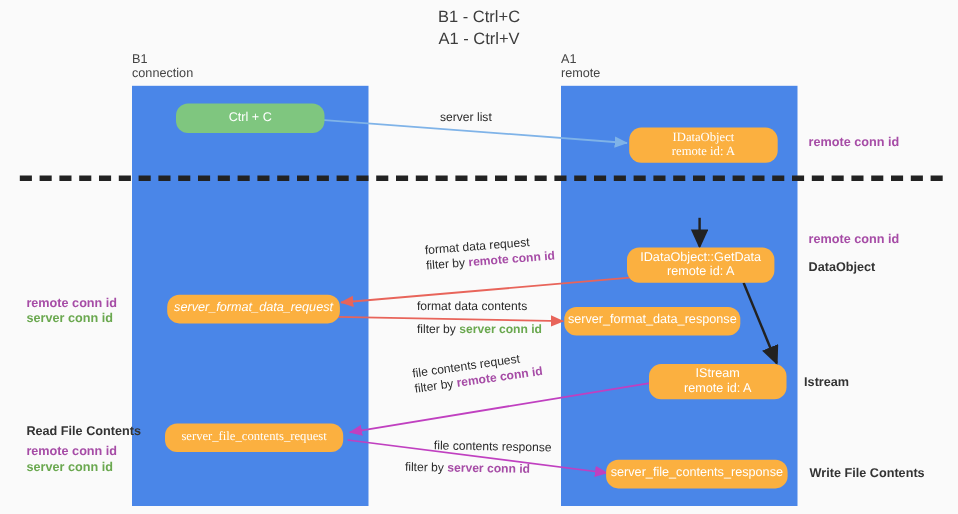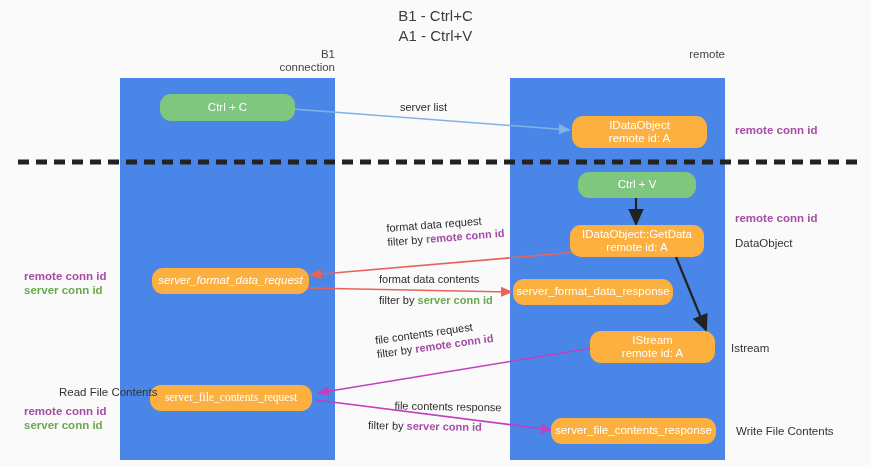--- a/index.html
+++ b/index.html
@@ -9,21 +9,21 @@
     font-family:"Liberation Sans", sans-serif;
     overflow:hidden;
     position:relative;
   }
   #canvas{position:absolute;left:0;top:0;width:745px;height:467px;padding-left:31px;}
   .lane{position:absolute;background:#4a86e8;}
   .lane-b1{left:120px;top:78px;width:215px;height:382px;}
   .lane-a1{left:510px;top:78px;width:215px;height:382px;}
 
   .lane-head{
-    position:absolute;text-align:right;
+    position:absolute;text-align:left;
     font-size:11.5px;color:#444;line-height:13px;
   }
   .lane-head .l1{display:block;}
   .lane-head .l2{display:block;}
 
   .title{
     position:absolute;left:0;top:6px;width:871px;
     text-align:center;font-size:15px;color:#3c3c3c;line-height:20px;
   }
 
@@ -39,21 +39,21 @@
   .box.green{background:#7fc67f;}
   .box.orange{background:#fbb040;}
   .box .sub{display:block;}
 
   .sidetext{
     position:absolute;font-size:11.5px;line-height:14px;
     white-space:nowrap;
   }
   .c-purple{color:#a64ca6;font-weight:bold;}
   .c-green{color:#6aa84f;font-weight:bold;}
-  .c-dark{color:#333;font-weight:normal;}
+  .c-dark{color:#333;font-weight:bold;}
 
   .edgelabel{
     position:absolute;font-size:11px;line-height:14px;
     color:#2b2b2b;white-space:nowrap;
   }
   .edgelabel .hl-purple{color:#a64ca6;font-weight:bold;}
   .edgelabel .hl-green{color:#6aa84f;font-weight:bold;}
   .rot-up{transform-origin:left bottom;}
 
   svg.overlay{position:absolute;left:0;top:0;width:871px;height:467px;pointer-events:none;}
@@ -66,20 +66,21 @@
   <div class="title">
     <div>B1 - Ctrl+C</div>
     <div>A1 - Ctrl+V</div>
   </div>
 
   <div class="lane-head" style="left:120px;top:48px;width:215px;">
     <span class="l1">B1</span>
     <span class="l2">connection</span>
   </div>
   <div class="lane-head" style="left:510px;top:48px;width:215px;">
+    <span class="l1">A1</span>
     <span class="l2">remote</span>
   </div>
 
   <div class="lane lane-b1"></div>
   <div class="lane lane-a1"></div>
 
   <svg class="overlay">
     <defs>
       <marker id="ah-blue" markerWidth="9" markerHeight="9" refX="7" refY="3.2" orient="auto">
         <path d="M0,0 L7.5,3.2 L0,6.4 z" fill="#7fb3e8"></path>
@@ -109,28 +110,25 @@
 
     <line x1="592" y1="348" x2="318" y2="393" stroke="#c040c0" stroke-width="1.6" marker-end="url(#ah-mag)"></line>
 
     <line x1="316" y1="400" x2="552" y2="430" stroke="#c040c0" stroke-width="1.6" marker-end="url(#ah-mag)"></line>
   </svg>
 
   <div class="box green" style="left:160px;top:94px;width:135px;height:27px;">
     <span>Ctrl + C</span>
   </div>
 
-  <div class="box orange" style="left:572px;top:116px;width:135px;height:32px;">
+  <div class="box orange" style="left:572px;top:116px;width:135px;height:32px;font-family:Liberation Serif, serif;">
     <span>IDataObject</span>
     <span class="sub">remote id: A</span>
   </div>
 
-  <div class="box green" style="left:578px;top:172px;width:118px;height:26px;">
-    <span>Ctrl + V</span>
-  </div>
 
   <div class="box orange" style="left:570px;top:225px;width:134px;height:32px;align-items:center;">
     <span>IDataObject::GetData</span>
     <span class="sub">remote id: A</span>
   </div>
 
   <div class="box orange" style="left:152px;top:268px;width:157px;height:26px;font-style:italic;">
     <span>server_format_data_request</span>
   </div>
 
@@ -181,17 +179,17 @@
 
   <div class="sidetext c-dark" style="left:735px;top:236px;">DataObject</div>
 
   <div class="sidetext c-dark" style="left:731px;top:341px;">Istream</div>
 
   <div class="sidetext c-dark" style="left:736px;top:424px;">Write File Contents</div>
 
   <div class="sidetext c-purple" style="left:24px;top:269px;">remote conn id</div>
   <div class="sidetext c-green" style="left:24px;top:283px;">server conn id</div>
 
-  <div class="sidetext c-dark" style="left:24px;top:385px;margin-left:35px;">Read File Contents</div>
+  <div class="sidetext c-dark" style="left:24px;top:385px;">Read File Contents</div>
   <div class="sidetext c-purple" style="left:24px;top:404px;">remote conn id</div>
   <div class="sidetext c-green" style="left:24px;top:418px;">server conn id</div>
 
 </div>
 
 </body></html>

